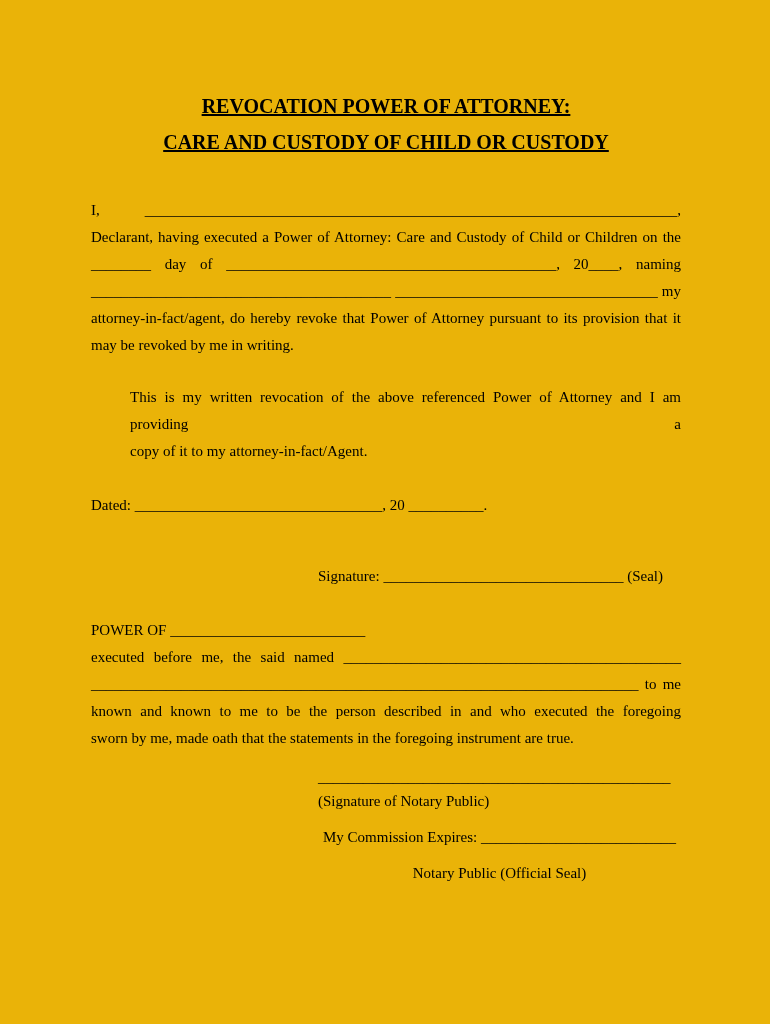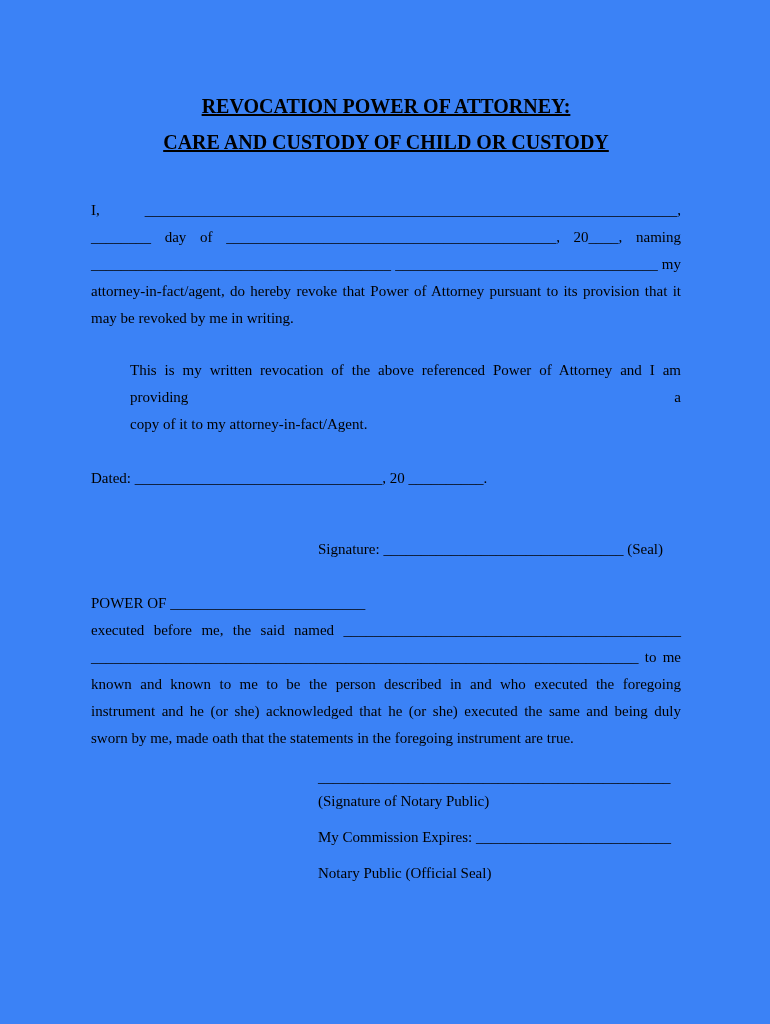--- a/index.html
+++ b/index.html
@@ -4,21 +4,21 @@
 <style>
   html, body {
     margin: 0;
     padding: 0;
     background: #ffffff;
   }
   .doc {
     position: relative;
     width: 770px;
     height: 1024px;
-    background: #3b82f6;
+    background: #eab308;
     color: #000000;
     font-family: "Liberation Serif", "DejaVu Serif", serif;
     font-size: 15px;
     overflow: hidden;
     box-sizing: border-box;
     padding: 88px 89px 0 91px;
   }
   .title {
     text-align: center;
     font-weight: bold;
@@ -43,34 +43,35 @@
   .sig-row { margin-top: 44px; margin-left: 227px; }
   .notary-top { margin-top: 27px; }
   .bottom {
     margin-top: 13px;
     margin-left: 227px;
   }
   .line24 {
     line-height: 24px;
     min-height: 24px;
   }
-  .mt12 { margin-top: 12px; }
+  .mt12 { margin-top: 12px; text-align: center; }
 </style>
 </head>
 <body>
 
 <div class="doc">
 
   <div class="title">
     <div class="title-line">REVOCATION POWER OF ATTORNEY:</div>
     <div class="title-line">CARE AND CUSTODY OF CHILD OR CUSTODY</div>
   </div>
 
   <div class="para1">
     <div class="line just">I, _______________________________________________________________________,</div>
+    <div class="line just">Declarant, having executed a Power of Attorney: Care and Custody of Child or Children on the</div>
     <div class="line just">________ day of ____________________________________________, 20____, naming</div>
     <div class="line just">________________________________________ ___________________________________ my</div>
     <div class="line just">attorney-in-fact/agent, do hereby revoke that Power of Attorney pursuant to its provision that it</div>
     <div class="line">may be revoked by me in writing.</div>
   </div>
 
   <div class="para2">
     <div class="line just">This is my written revocation of the above referenced Power of Attorney and I am providing a</div>
     <div class="line">copy of it to my attorney-in-fact/Agent.</div>
   </div>
@@ -81,21 +82,20 @@
 
   <div class="sig-row">
     <div class="line">Signature: ________________________________ (Seal)</div>
   </div>
 
   <div class="notary-top">
     <div class="line">POWER OF __________________________</div>
     <div class="line just">executed before me, the said named _____________________________________________</div>
     <div class="line just">_________________________________________________________________________ to me</div>
     <div class="line just">known and known to me to be the person described in and who executed the foregoing</div>
-    <div class="line just">instrument and he (or she) acknowledged that he (or she) executed the same and being duly</div>
     <div class="line">sworn by me, made oath that the statements in the foregoing instrument are true.</div>
   </div>
 
   <div class="bottom">
     <div class="line24">_______________________________________________</div>
     <div class="line24">(Signature of Notary Public)</div>
     <div class="line24 mt12">My Commission Expires: __________________________</div>
     <div class="line24 mt12">Notary Public (Official Seal)</div>
   </div>
 

